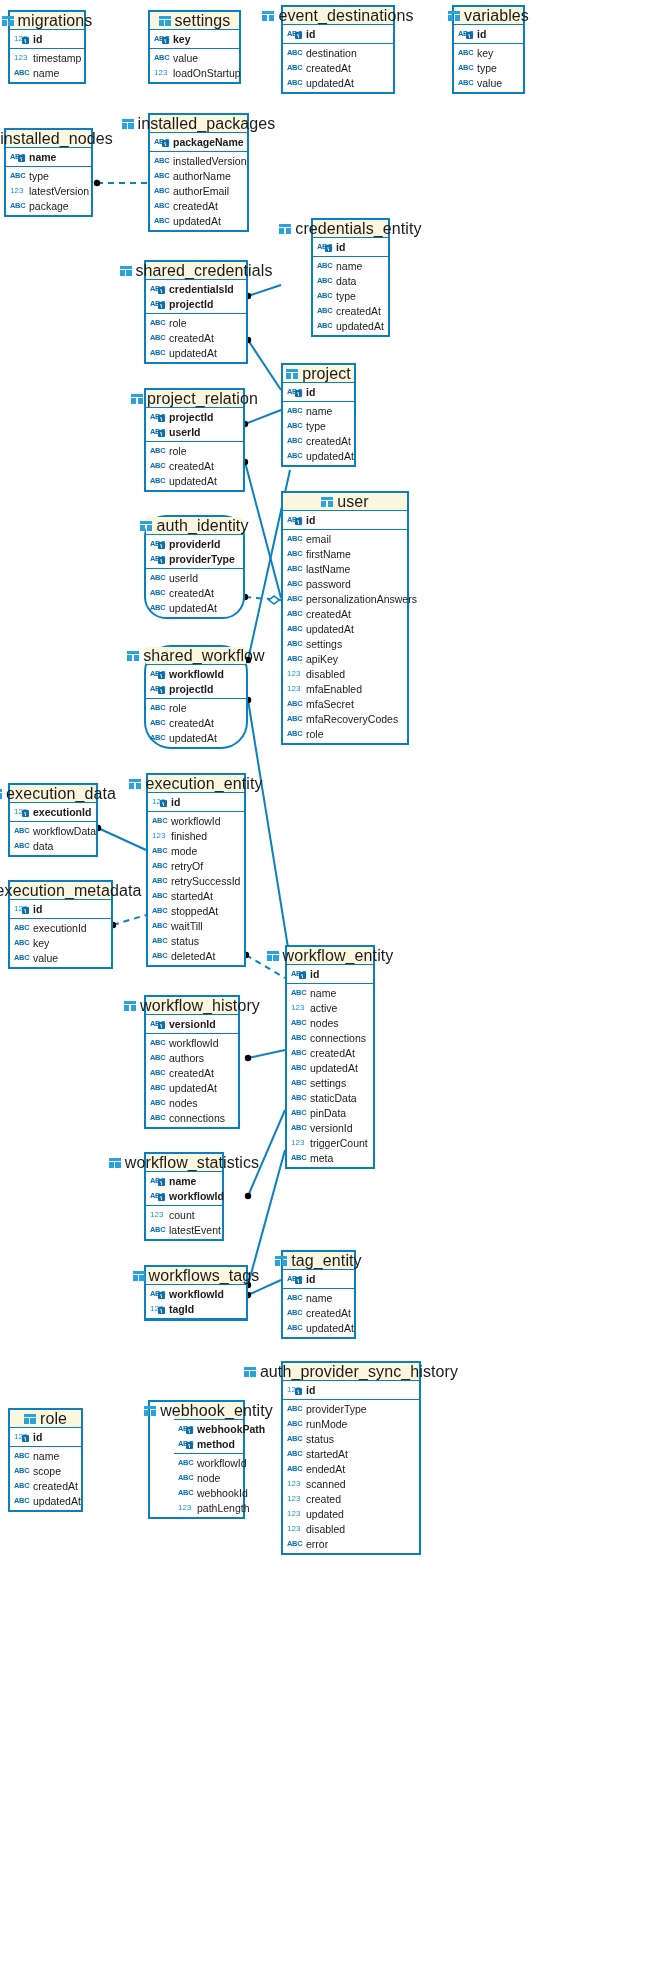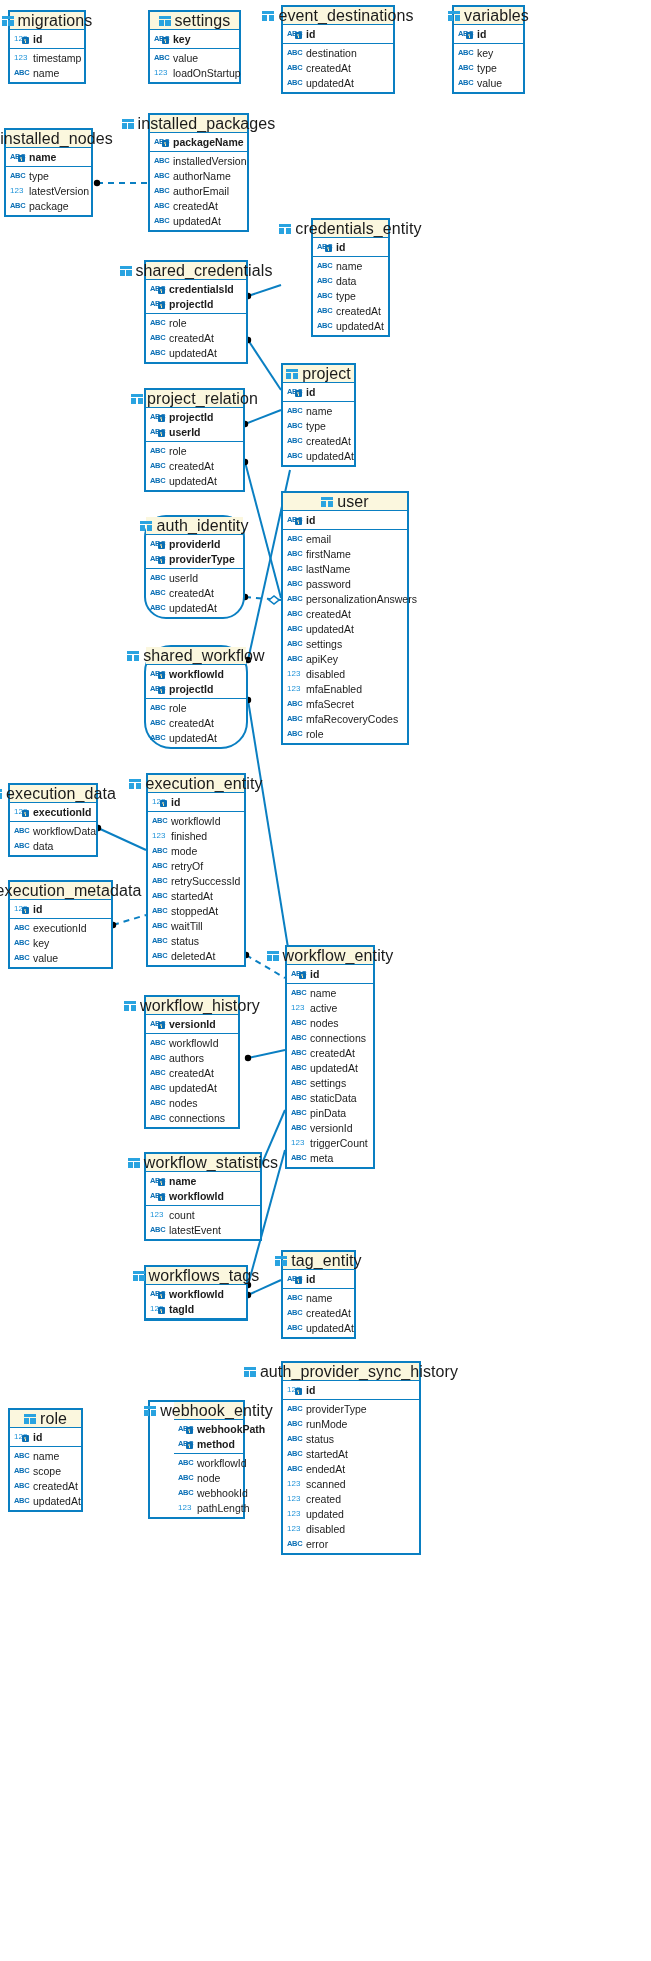--- a/index.html
+++ b/index.html
@@ -1017,21 +1017,21 @@
           <span>nodes</span>
         </div>
         <div class="col">
           <span class="ti">
             <i>ABC</i>
           </span>
           <span>connections</span>
         </div>
       </div>
     </div>
-    <div class="tbl" style="left: 144px; top: 1152px; width: 118px;">
+    <div class="tbl" style="left: 144px; top: 1152px; width: 80px;">
       <div class="tbl-hd">
         <span class="tglyph">
           <span class="top"></span>
           <span class="bl"></span>
           <span class="br"></span>
         </span>
         <span class="nm">workflow_statistics</span>
       </div>
       <div class="pk-sec">
         <div class="col pk">

